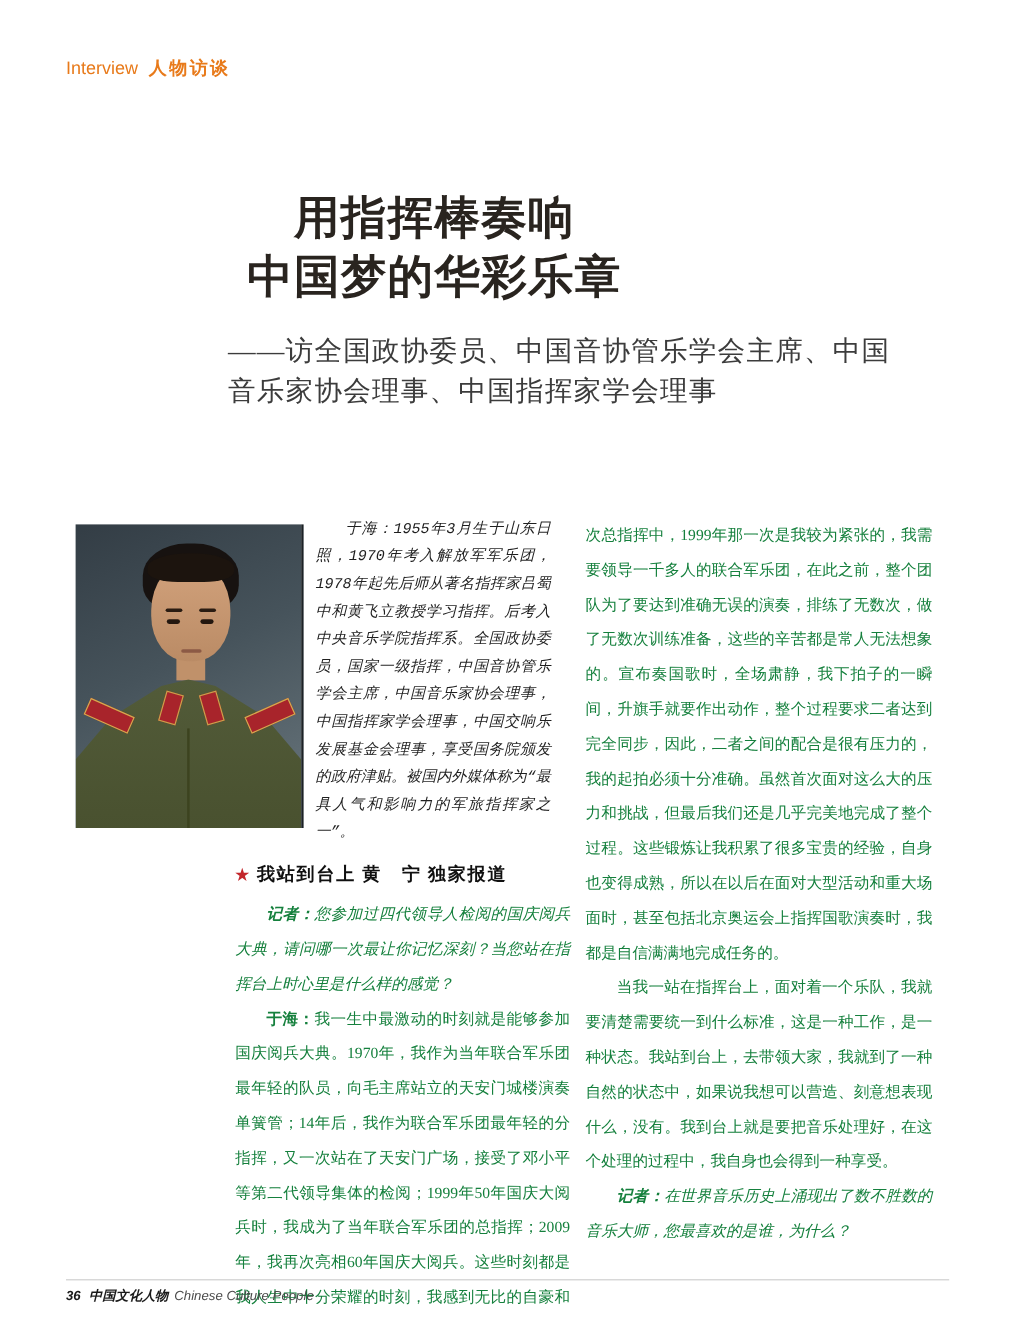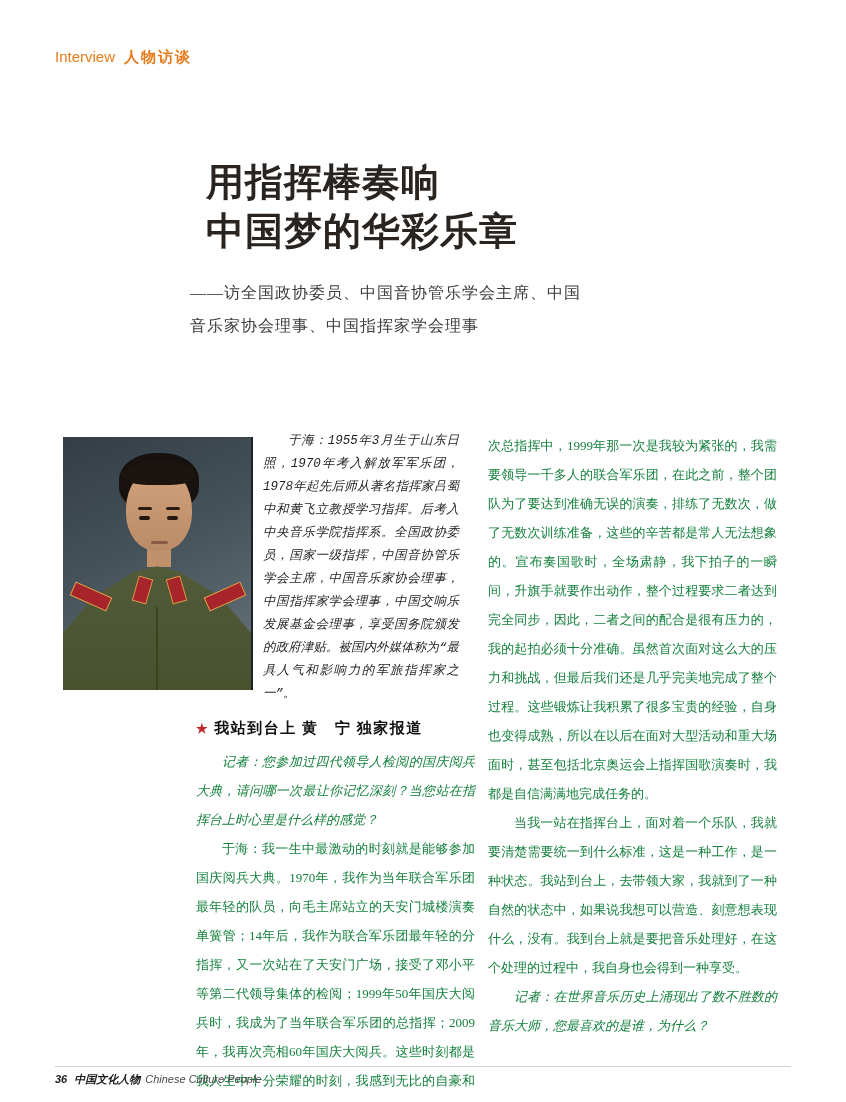--- a/index.html
+++ b/index.html
@@ -6,24 +6,24 @@
   .page {
     position:relative; width:846px; height:1102px; margin:0 auto;
     background:#ffffff; overflow:hidden;
     font-family:"Liberation Serif","DejaVu Serif",serif; color:#222222;padding-left:39px;
   }
   
   .kicker { position:absolute; left:55px; top:48px; font-family:"Liberation Sans","DejaVu Sans",sans-serif; font-size:15px; color:#e87a1a; }
   .kicker .en { font-weight:400; }
   .kicker .zh { font-weight:700; margin-left:9px; letter-spacing:2px; }
   
-  .title { position:absolute; left:206px; top:158px; margin:0; font-size:38px; line-height:49px; font-weight:700; letter-spacing:1px; color:#29241f; }
+  .title { position:absolute; left:206px; top:158px; margin:0; font-size:38px; line-height:49px; font-weight:700; letter-spacing:1px; color:#29241f;text-align:center; }
   .title .tline { display:block; }
   
-  .subtitle { position:absolute; left:190px; top:276px; font-size:16px; line-height:33px; letter-spacing:1px; color:#3c3c3c; }
+  .subtitle { position:absolute; left:190px; top:276px; font-size:23px; line-height:33px; letter-spacing:1px; color:#3c3c3c; }
   
   .photo { position:absolute; left:63px; top:437px; width:188px; height:253px; overflow:hidden;
            background:linear-gradient(155deg,#333d45 0%,#46535b 45%,#5d6a71 80%,#6a767d 100%);
            border-right:2px solid #1c2226; }
   .photo .hair  { position:absolute; left:56px; top:16px;  width:80px; height:58px; background:#171210; border-radius:46% 46% 40% 40%; }
   .photo .face  { position:absolute; left:63px; top:30px;  width:66px; height:84px; background:linear-gradient(#d2a27c,#ba8b65); border-radius:50% 50% 45% 45%; }
   .photo .fringe{ position:absolute; left:60px; top:24px;  width:72px; height:24px; background:#1c140e; border-radius:50% 50% 35% 35%; }
   .photo .brow  { position:absolute; width:14px; height:3px; background:#2a1c12; border-radius:2px; top:70px; }
   .photo .brow.l{ left:75px; } .photo .brow.r{ left:103px; }
   .photo .eye   { position:absolute; width:11px; height:4px; background:#23170f; border-radius:2px; top:79px; }
@@ -45,21 +45,21 @@
   
   .byline { position:absolute; left:196px; top:719px; font-size:15px; font-weight:700; letter-spacing:1.5px; color:#101010; }
   .byline .star { color:#c3272b; font-size:13px; margin-right:5px; font-style:normal; }
   
   .col { position:absolute; font-size:13px; line-height:29px; text-align:justify; color:#15803d; }
   .col-left  { left:196px; top:747px; width:279px; height:314px; }
   .col-right { left:488px; top:431px; width:289px; height:630px; }
   .para { margin:0; text-indent:2em; }
   .para.cont { text-indent:0; }
   .para.q { font-style:italic; }
-  .speaker { font-weight:400; }
+  .speaker { font-weight:700; }
   
   .rule { position:absolute; left:55px; top:1066px; width:736px; height:1px; background:#cfcfcf; }
   .footer { position:absolute; left:55px; top:1072px; font-family:"Liberation Sans","DejaVu Sans",sans-serif; font-size:11px; color:#1a1a1a;font-style:italic; }
   .footer .num { font-weight:700; margin-right:7px; }
   .footer .zh  { font-weight:700; margin-right:5px; }
   .footer .en  { font-weight:400; color:#4a4a4a; }
 </style>
 </head>
 <body>
 

